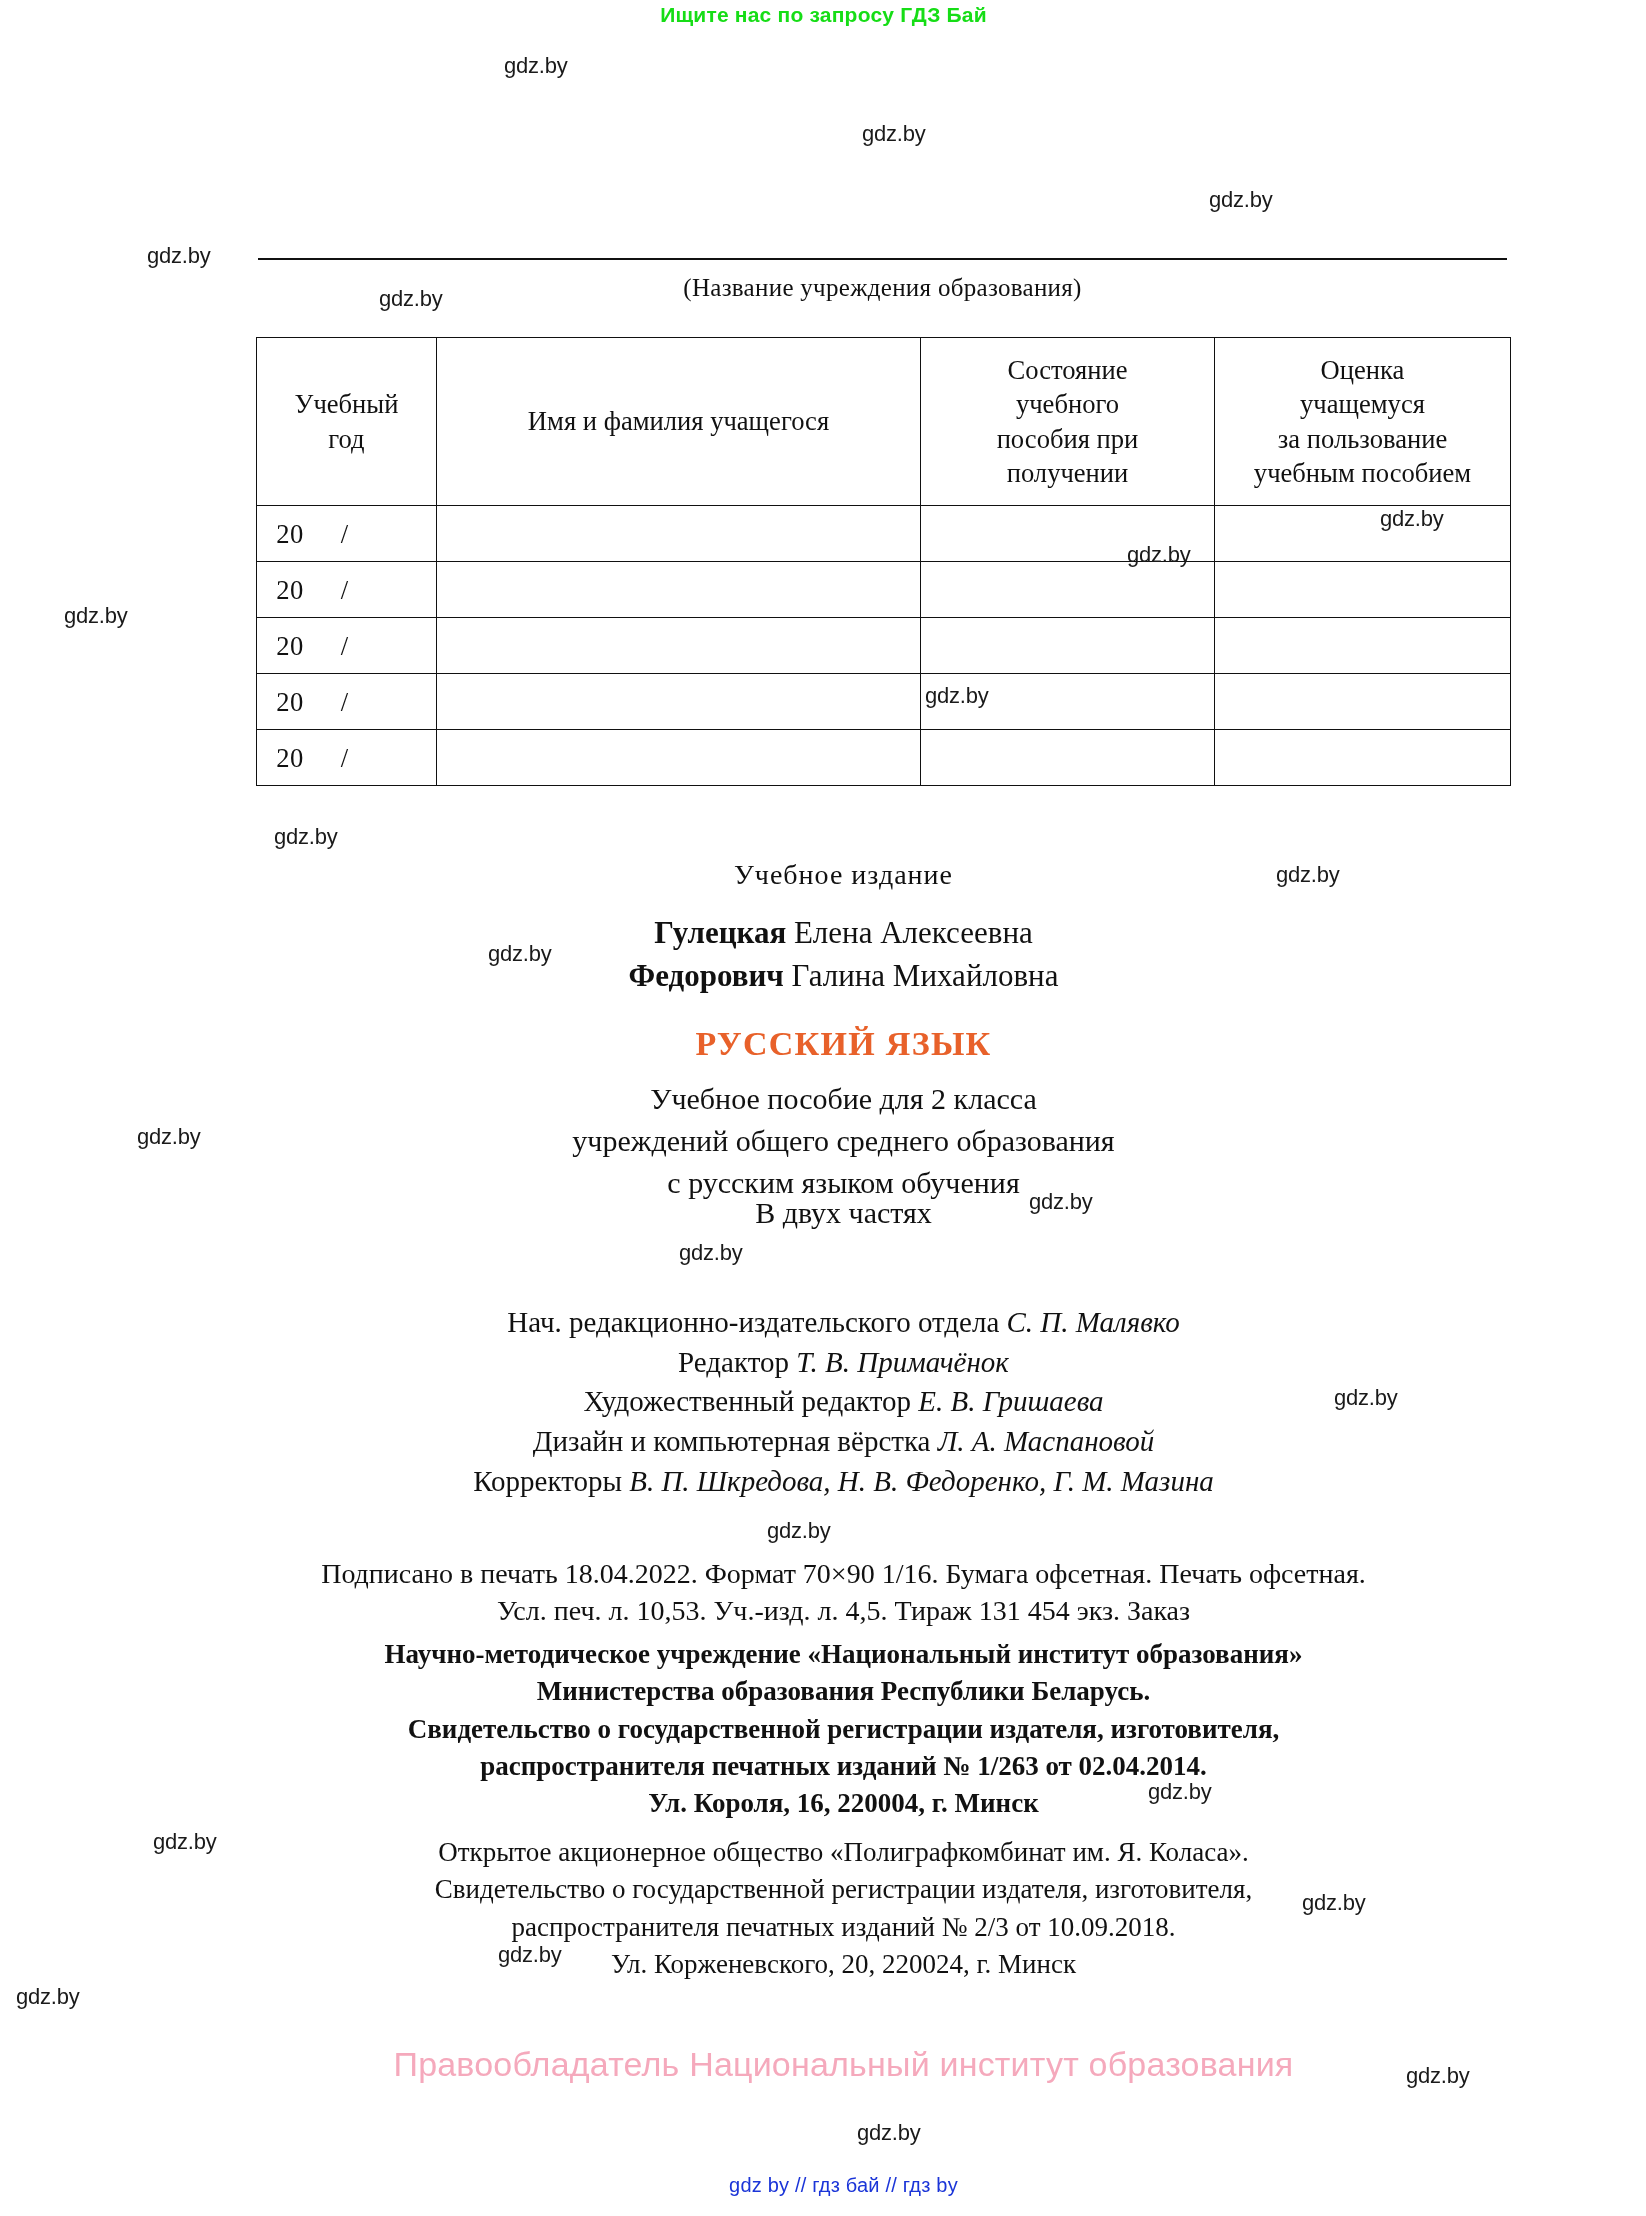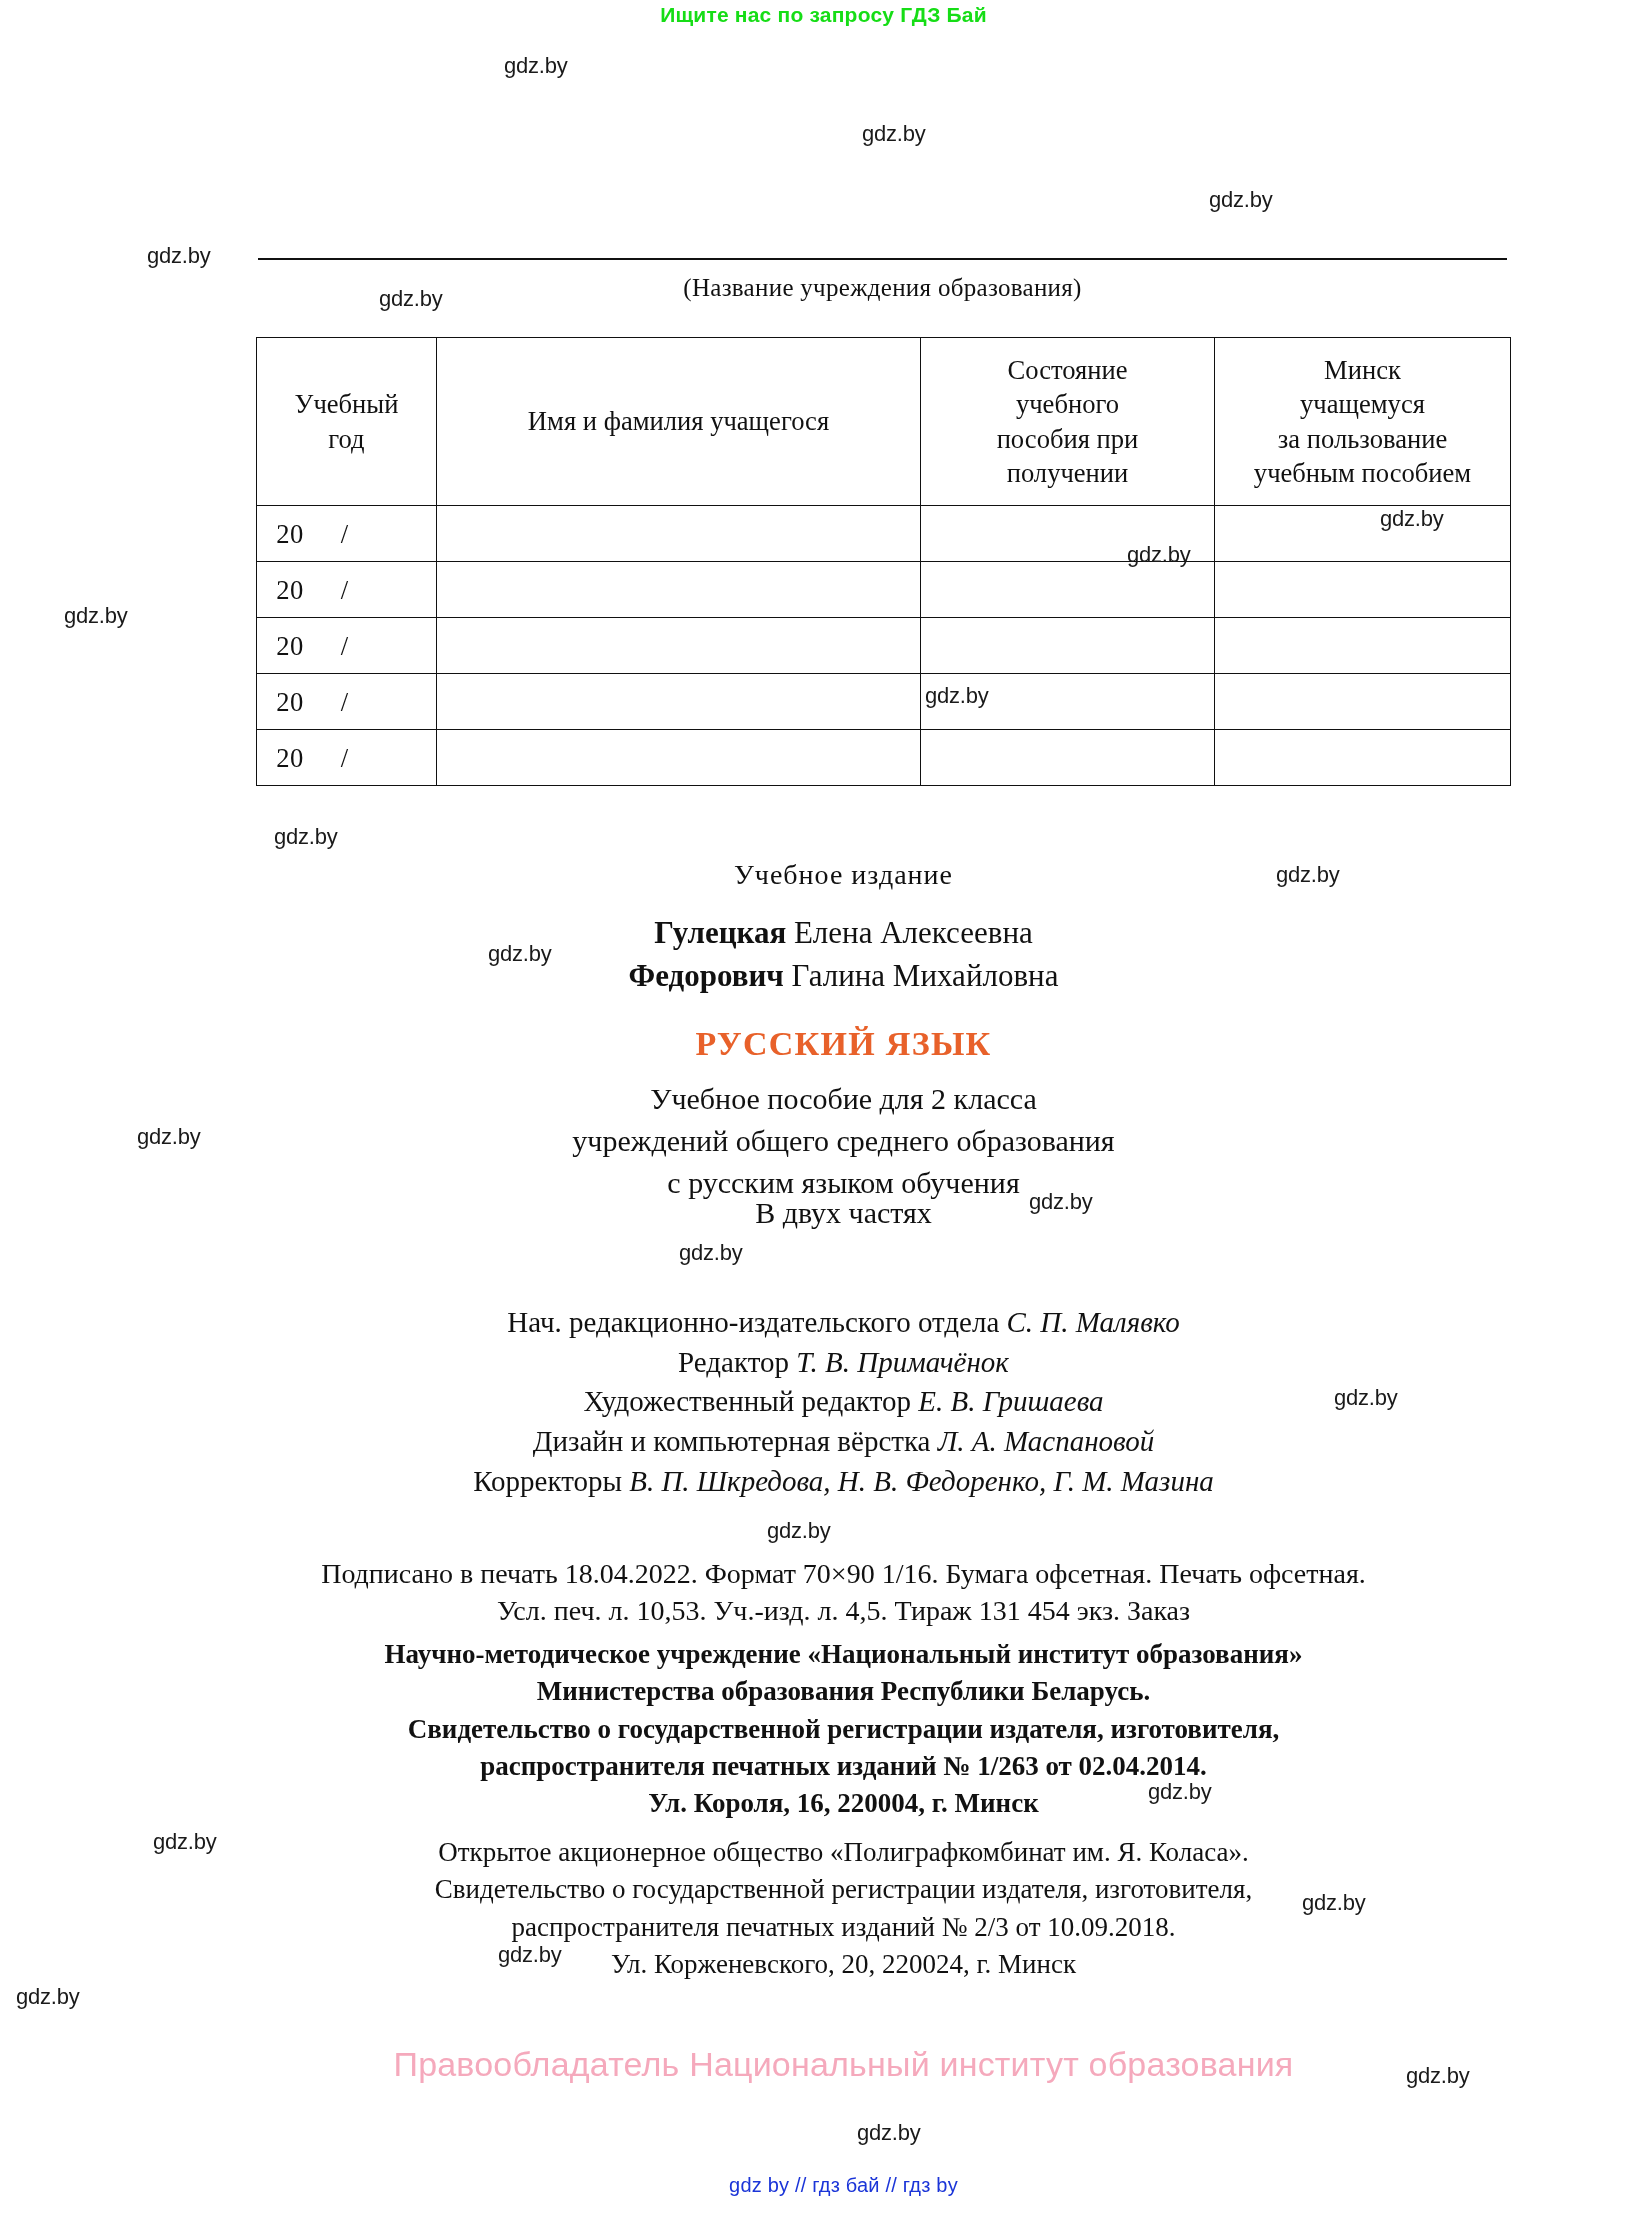--- a/index.html
+++ b/index.html
@@ -207,21 +207,21 @@
             <span>год</span>
           </th>
           <th>Имя и фамилия учащегося</th>
           <th>
             <span>Состояние</span><br>
             <span>учебного</span><br>
             <span>пособия при</span><br>
             <span>получении</span>
           </th>
           <th>
-            <span>Минск</span><br>
+            <span>Оценка</span><br>
             <span>учащемуся</span><br>
             <span>за пользование</span><br>
             <span>учебным пособием</span>
           </th>
         </tr>
       </thead>
       <tbody id="record-rows">
           <tr>
             <td class="yearcell">20<span class="slash">/</span></td>
             <td></td>

